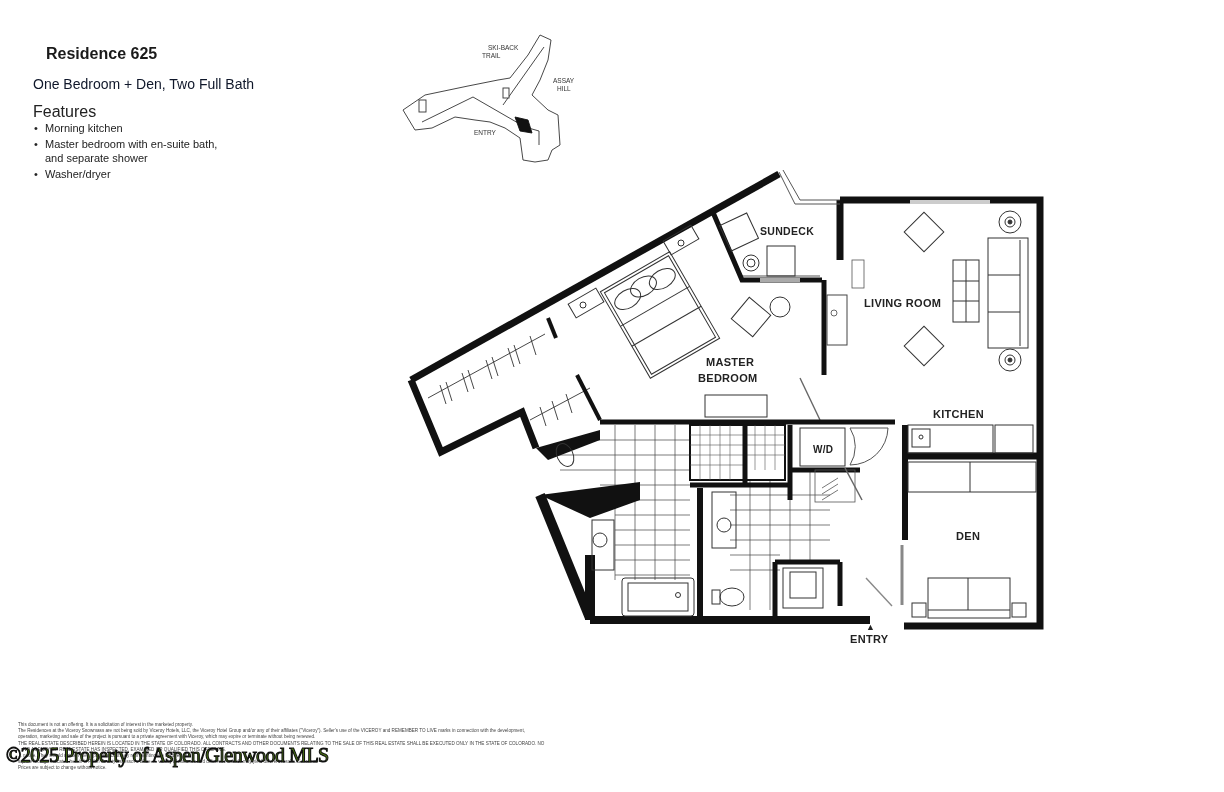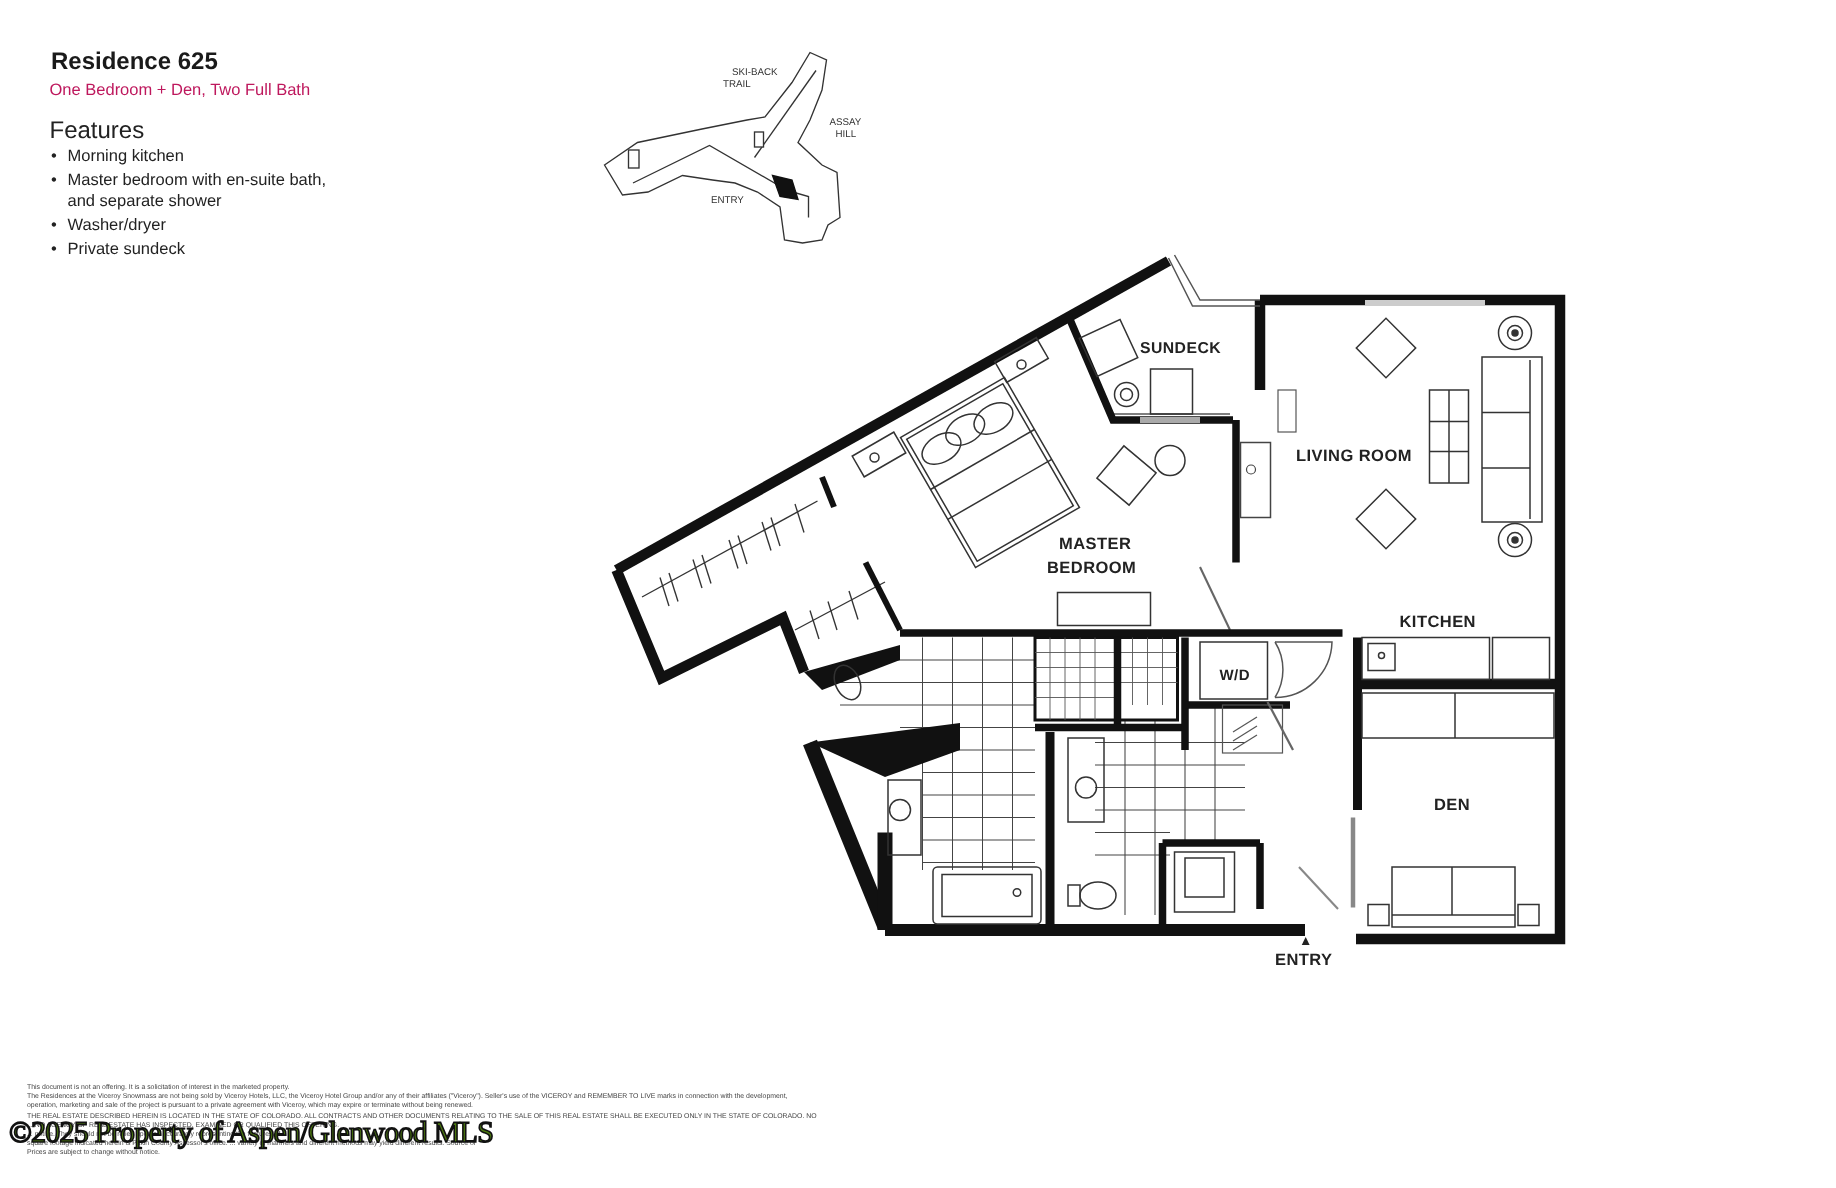--- a/index.html
+++ b/index.html
@@ -1,19 +1,19 @@
 <!DOCTYPE html>
 <html><head>
 <meta charset="utf-8">
 <style>
   html,body{margin:0;padding:0;background:#fff;}
   body{width:1224px;height:792px;position:relative;overflow:hidden;font-family:"Liberation Sans","DejaVu Sans",sans-serif;color:#222;}
   .info{position:absolute;left:33px;top:32px;width:300px;}
-  .title{font-size:16px;font-weight:bold;color:#1a1a1a;margin:1px;line-height:18px;}
-  .subtitle{font-size:11px;margin:0;line-height:17px;color:#be185d;}
+  .title{font-size:16px;font-weight:bold;color:#1a1a1a;margin:13px;line-height:18px;}
+  .subtitle{font-size:14px;margin:0;line-height:17px;color:#0f172a;}
   .sf{font-size:13.5px;margin:0;line-height:17px;}
   .features-h{font-size:16px;margin-top:11px;line-height:15px;}
   ul{margin:0;padding:0;list-style:none;}
   li{font-size:11px;line-height:14px;position:relative;padding-left:12px;margin-top:2px;}
   li:before{content:"•";position:absolute;left:1px;top:0;}
   .plan{position:absolute;left:0;top:0;}
   .lbl{font-family:"Liberation Sans",sans-serif;font-weight:bold;fill:#222;letter-spacing:0.3px;}
   .klbl{font-family:"Liberation Sans",sans-serif;fill:#333;}
   .disclaimer{position:absolute;left:18px;top:722px;width:580px;font-size:4.6px;line-height:6.2px;color:#444;}
   .watermark{position:absolute;left:6px;top:744px;font-size:20px;color:#4d7c0f;font-family:Liberation Serif, serif;
@@ -23,21 +23,20 @@
 <body>
 
 <div class="info">
   <p class="title">Residence 625</p>
   <p class="subtitle">One Bedroom + Den, Two Full Bath</p>
   <div class="features-h">Features</div>
   <ul>
     <li>Morning kitchen</li>
     <li><span>Master bedroom with en-suite bath,</span><br><span>and separate shower</span></li>
     <li>Washer/dryer</li>
-    <li>Private sundeck</li>
   </ul>
 </div>
 
 <svg class="plan" width="1224" height="792" viewBox="0 0 1224 792">
 
   <g fill="none" stroke="#333" stroke-width="0.9">
     <path d="M403,110 L425,95 L468,86 L498,80 L510,78 L528,55 L540,35 L551,40 L548,60 L540,80 L532,95 L548,110 L558,115 L560,145 L552,150 L548,160 L535,162 L523,160 L520,138 L505,128 L490,122 L475,120 L455,117 L432,128 L415,130 Z"></path>
     <path d="M422,122 L473,97 L525,127 L539,131 L539,145"></path>
     <path d="M503,105 L544,47"></path>
     <rect x="419" y="100" width="7" height="12" fill="#fff"></rect>

